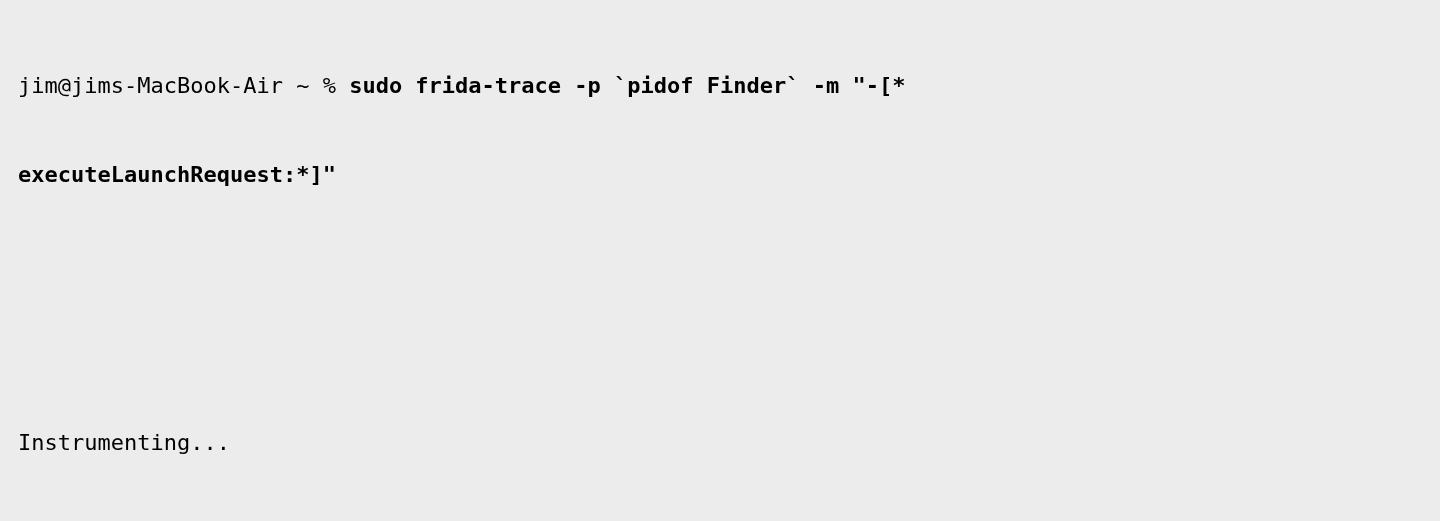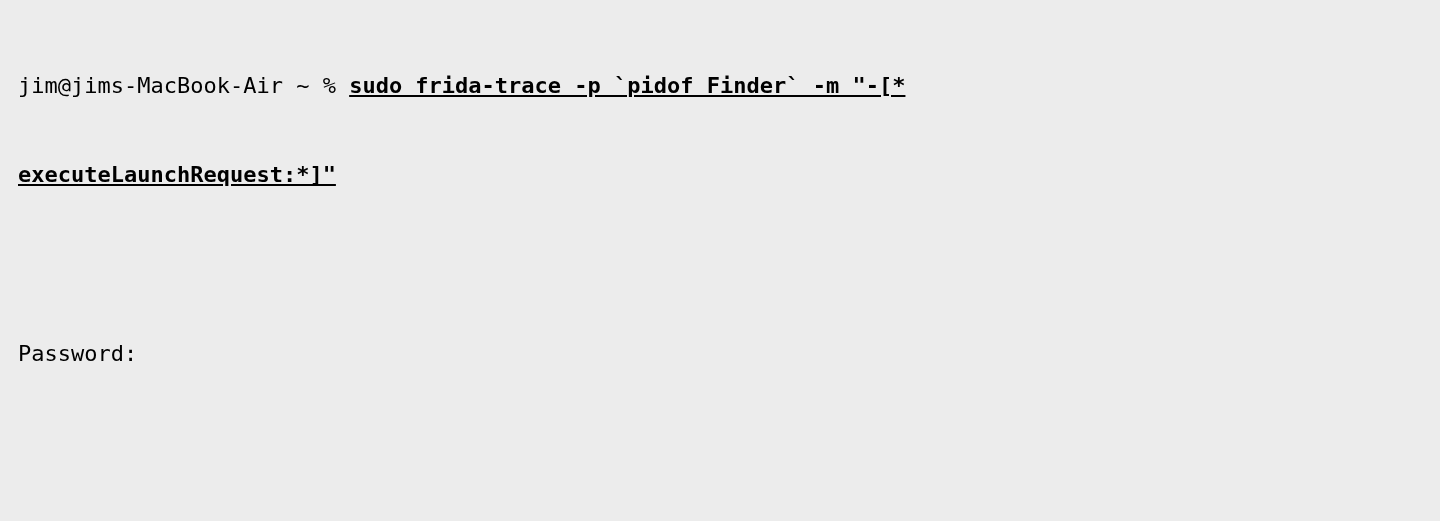--- a/index.html
+++ b/index.html
@@ -14,34 +14,32 @@
     color: #000;
     overflow: hidden;
   }
   .terminal {
     padding: 12px 18px;
     white-space: pre-wrap;
     word-break: break-word;
   }
   .bold {
     font-weight: 700;
-    text-decoration: underline;
   }
   .spacer {
     height: 1.35em;
   }
 </style>
 </head>
 <body>
 
 <div class="terminal">
   <div><span>jim@jims-MacBook-Air ~ % </span><span class="bold">sudo frida-trace -p `pidof Finder` -m "-[*</span></div>
   <div><span class="bold">executeLaunchRequest:*]"</span></div>
   <div class="spacer"></div>
-  <div>Password:</div>
   <div class="spacer"></div>
   <div>Instrumenting...</div>
   
   
   
   
   
   
   
   

